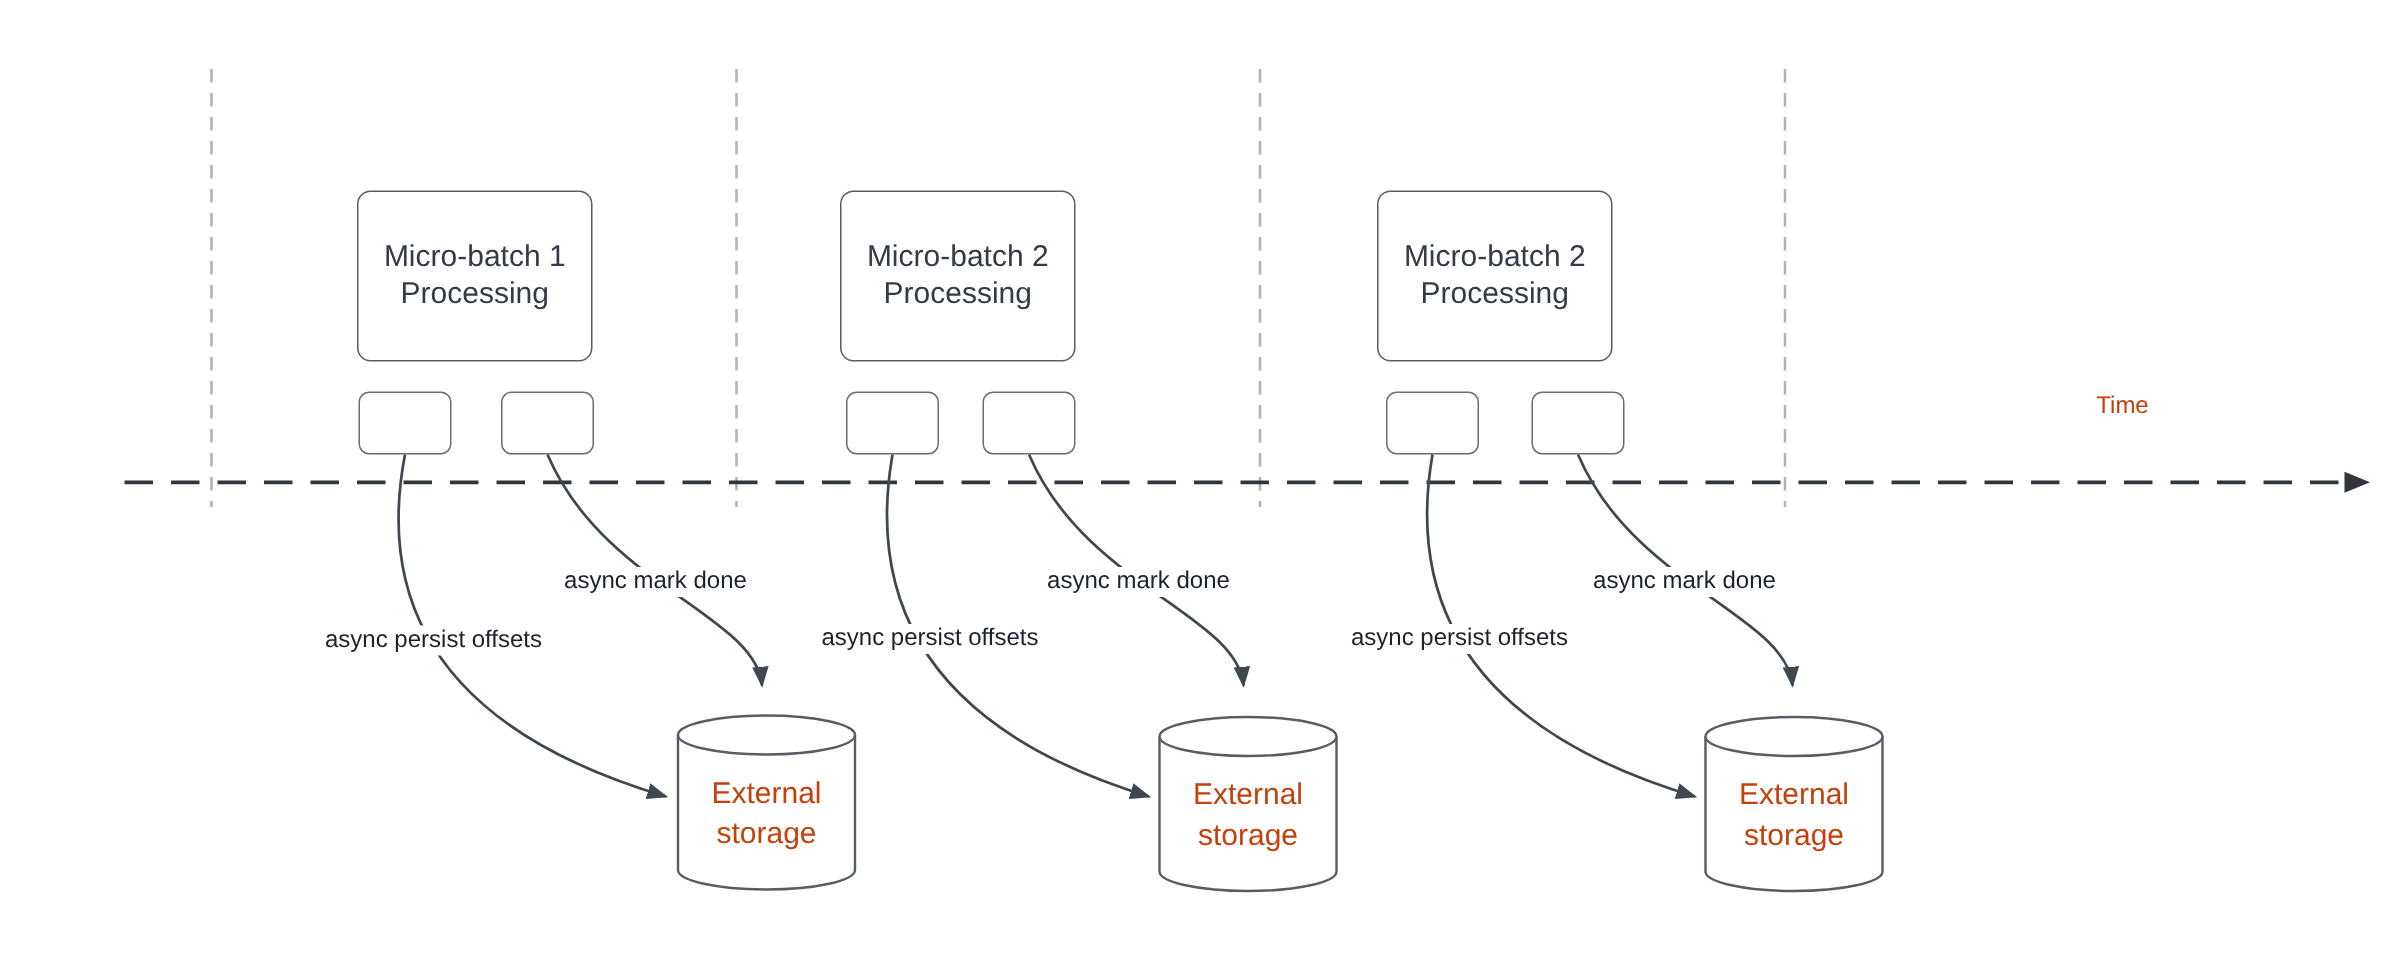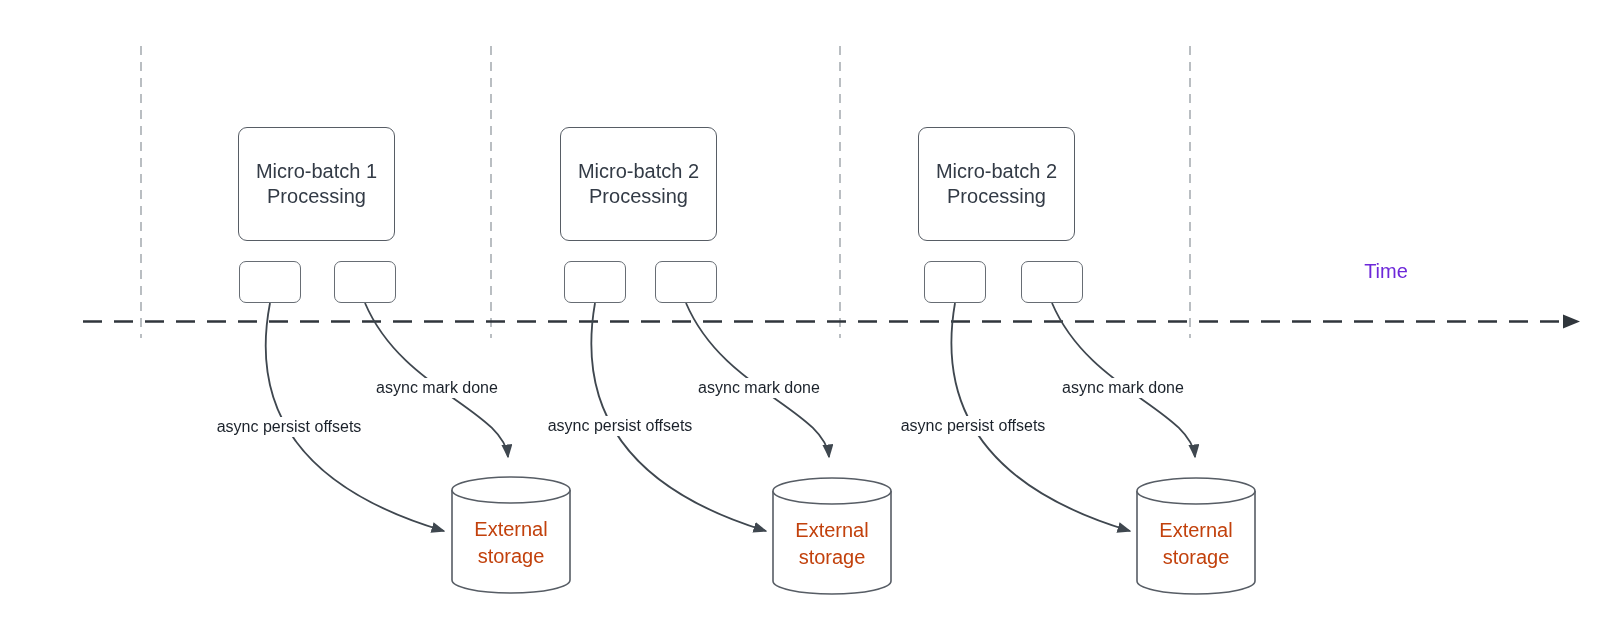--- a/index.html
+++ b/index.html
@@ -56,23 +56,24 @@
     background: #ffffff;
     padding: 1px 3px;
     font-size: 16px;
     font-weight: 400;
     color: #1b222b;
     white-space: nowrap;
   }
   .time-label {
     position: absolute;
     transform: translate(-50%, -50%);
-    font-size: 20px;
-    color: #6d28d9;
+    font-size: 16px;
+    color: #c2410c;
     white-space: nowrap;
+    margin-left: 29px;
   }
 </style>
 </head>
 <body>
 
 <div class="canvas">
 
   <svg class="layer-svg" width="1600" height="642" viewBox="0 0 1600 642">
     <defs>
       <marker id="ah" markerUnits="userSpaceOnUse" markerWidth="14" markerHeight="11" refX="12.5" refY="5.5" orient="auto">

